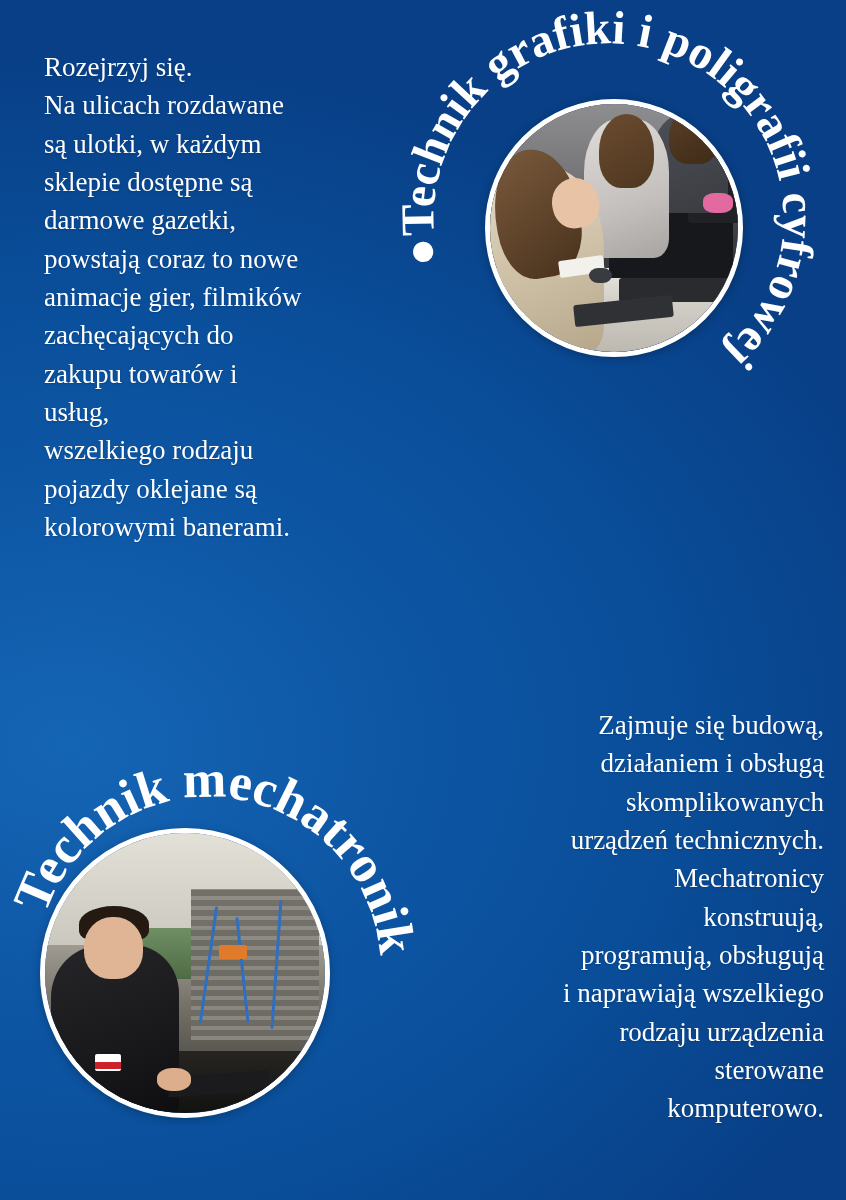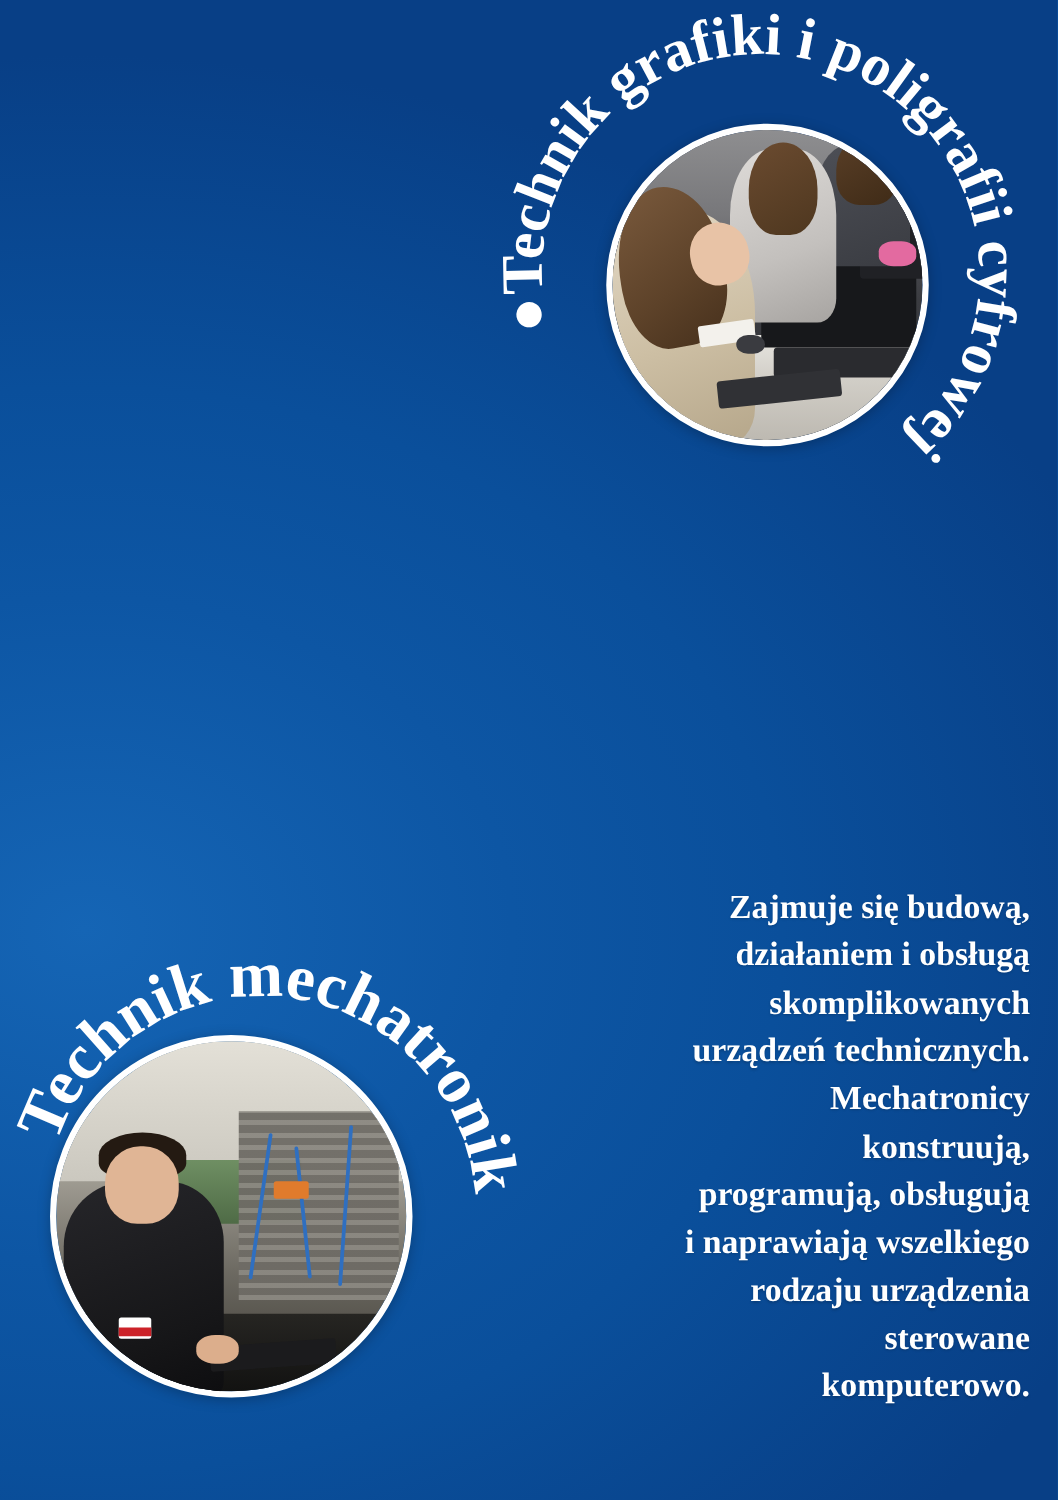--- a/index.html
+++ b/index.html
@@ -36,21 +36,20 @@
     left: 44px;
     top: 48px;
     width: 400px;
     text-align: left;
   }
   #bottom-text {
     right: 22px;
     top: 706px;
     width: 420px;
     text-align: right;
-    font-weight: bold;
   }
 
   
   .badge {
     position: absolute;
   }
   #badge-graphics {
     left: 414px;
     top: 28px;
     width: 400px;
@@ -241,20 +240,33 @@
   .pm-kbd {
     position: absolute; left: 44%; top: 86%; width: 36%; height: 7%;
     background: #1b1b1d; border-radius: 2px; transform: rotate(-4deg);
   }
 </style>
 </head>
 <body>
 
 <div class="poster">
 
+  <div class="text-block" id="top-text">Rozejrzyj się.
+Na ulicach rozdawane
+są ulotki, w każdym
+sklepie dostępne są
+darmowe gazetki,
+powstają coraz to nowe
+animacje gier, filmików
+zachęcających do
+zakupu towarów i
+usług,
+wszelkiego rodzaju
+pojazdy oklejane są
+kolorowymi banerami.</div>
 
   <div class="badge" id="badge-graphics">
 
     <svg class="ring-text" viewBox="0 0 400 400" width="400" height="400">
       <defs>
         <path id="graphicsArc" d="M 30,250 A 175,175 0 1 1 300,330" fill="none"></path>
       </defs>
       <text font-size="47" letter-spacing="0">
         <textPath href="#graphicsArc" startOffset="2%">●Technik grafiki i poligrafii cyfrowej</textPath>
       </text>

